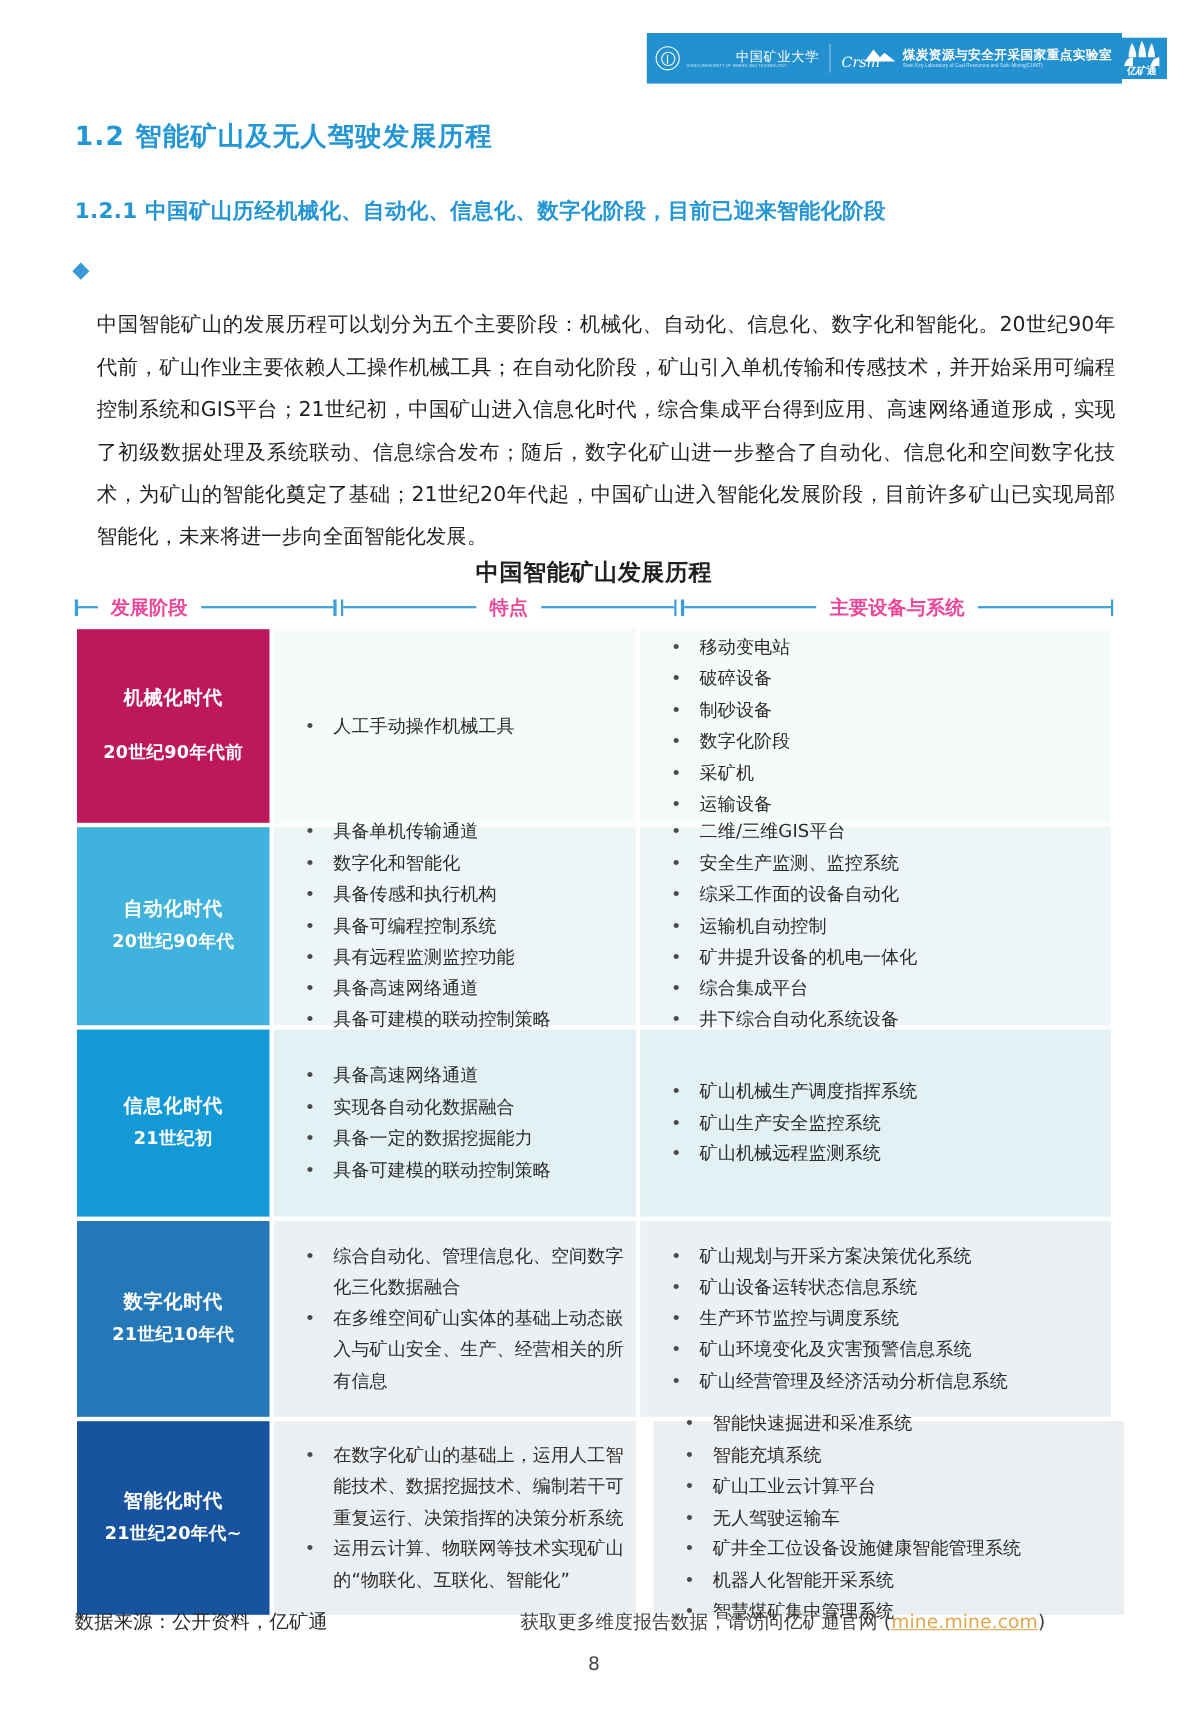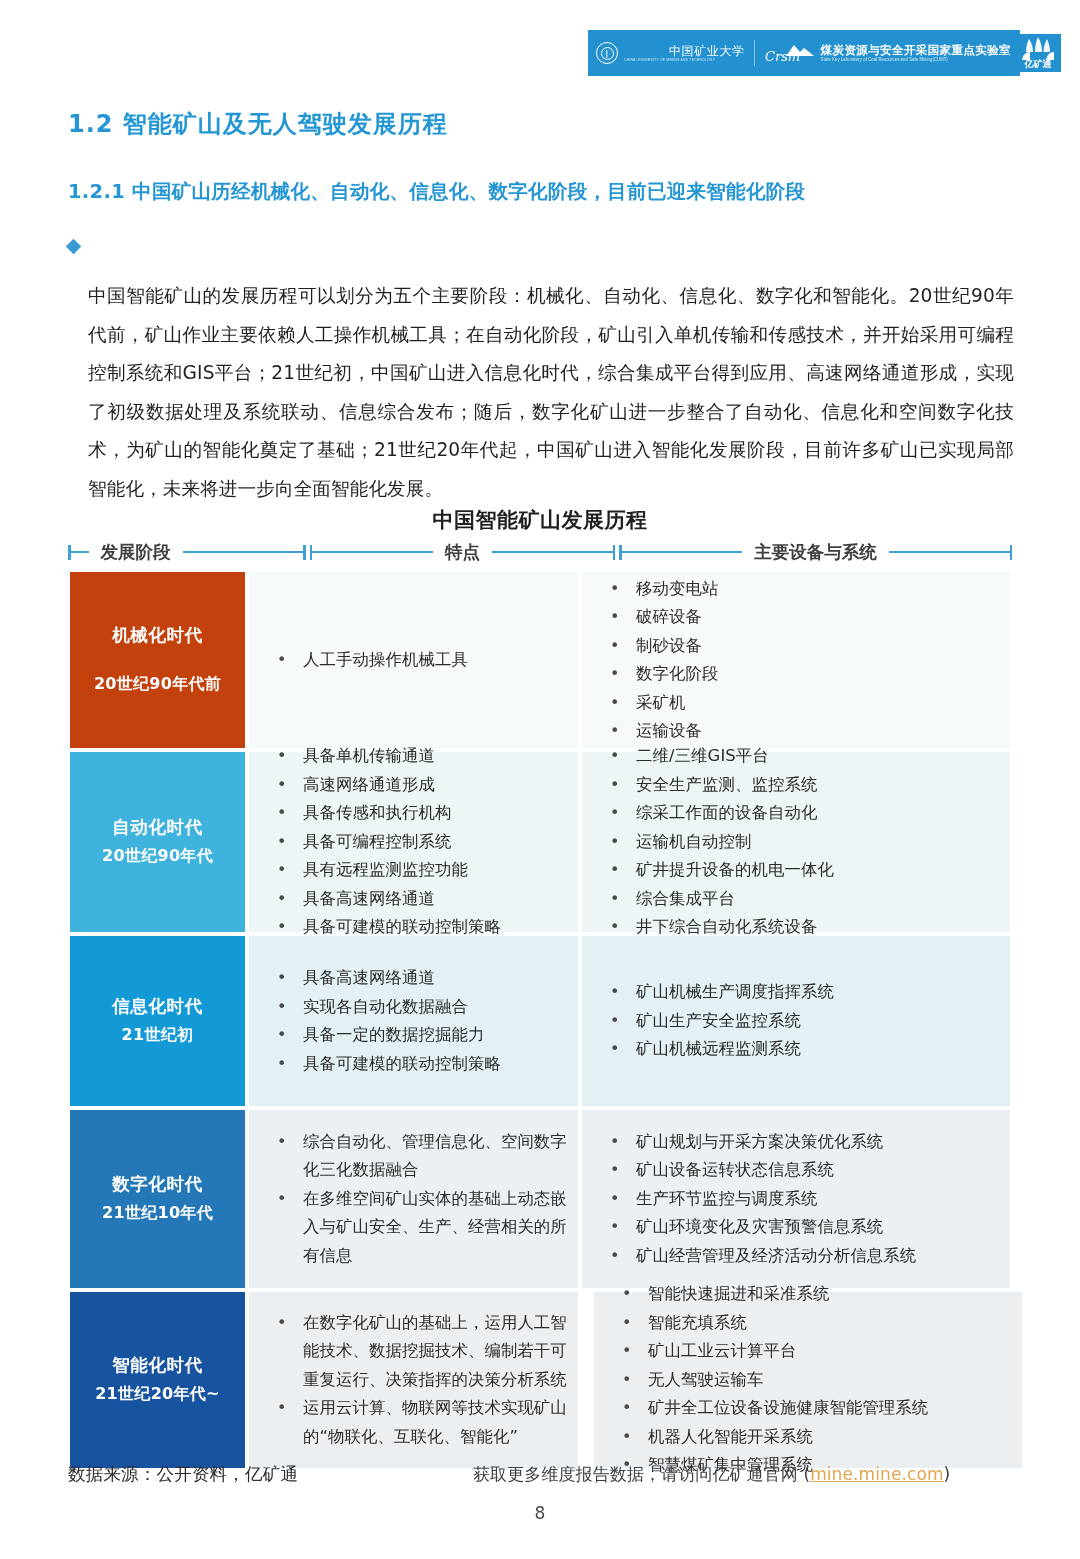--- a/index.html
+++ b/index.html
@@ -124,21 +124,21 @@
     display: flex; align-items: center;
   }
   .ruler-cap {
     width: 2.5px; height: 15px; background: #3d9fd4; flex: none;
   }
   .ruler-line { height: 2.5px; background: #3d9fd4; flex: 1; }
   .ruler-line.short { flex: none; width: 18px; }
   .ruler-double { display: flex; gap: 4px; flex: none; }
   .ruler-double span { width: 2.5px; height: 15px; background: #3d9fd4; display:block; }
   .ruler-label {
-    font-size: 17.5px; font-weight: 700; color: #404040;
+    font-size: 17.5px; font-weight: 700; color: #ec4899;
     white-space: nowrap; padding: 0 12px;
     font-family: "DejaVu Sans", sans-serif;
   }
 
   .matrix {
     position: absolute; left: 70px; top: 572px;
     width: 940px;
     display: flex; flex-direction: column; gap: 4px;
   }
   .mrow { display: flex; gap: 4px; }
@@ -264,21 +264,21 @@
       <span></span>
     </div>
   <div class="ruler-line"></div>
   <div class="ruler-label">主要设备与系统</div>
   <div class="ruler-line"></div>
   <div class="ruler-cap"></div>
 </div>
 
 <div class="matrix" id="matrix">
     <div class="mrow" style="height: 176px;">
-      <div class="cell-stage" style="background: #c2410c; gap: 20px;">
+      <div class="cell-stage" style="background: #be185d; gap: 20px;">
         <div class="stage-name">机械化时代</div>
         <div class="stage-era">20世纪90年代前</div>
       </div>
       <div class="cell-body cell-feature" style="background: rgb(247, 250, 251);">
         <ul class="blist">
           <li>人工手动操作机械工具</li>
         </ul>
       </div>
       <div class="cell-body cell-equip" style="background: rgb(247, 250, 251);">
         <ul class="blist">
@@ -292,21 +292,21 @@
       </div>
     </div>
     <div class="mrow" style="height: 180px;">
       <div class="cell-stage" style="background: rgb(63, 179, 221);">
         <div class="stage-name">自动化时代</div>
         <div class="stage-era">20世纪90年代</div>
       </div>
       <div class="cell-body cell-feature" style="background: rgb(238, 245, 246);">
         <ul class="blist">
           <li>具备单机传输通道</li>
-          <li>高速网络通道形成</li>
+          <li>数字化和智能化</li>
           <li>具备传感和执行机构</li>
           <li>具备可编程控制系统</li>
           <li>具有远程监测监控功能</li>
           <li>具备高速网络通道</li>
           <li>具备可建模的联动控制策略</li>
         </ul>
       </div>
       <div class="cell-body cell-equip" style="background: rgb(238, 245, 246);">
         <ul class="blist">
           <li>二维/三维GIS平台</li>

